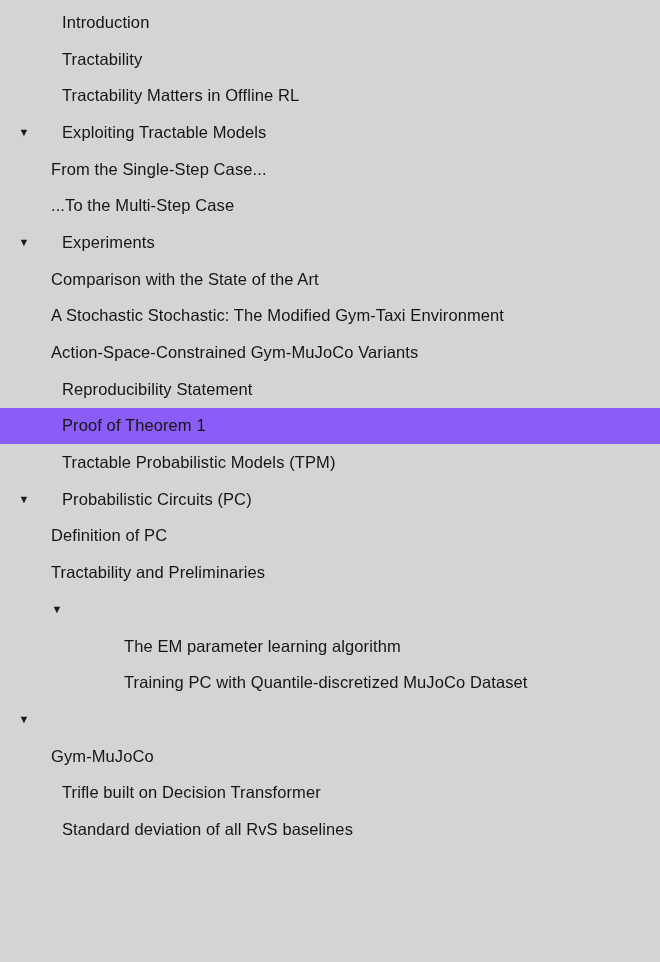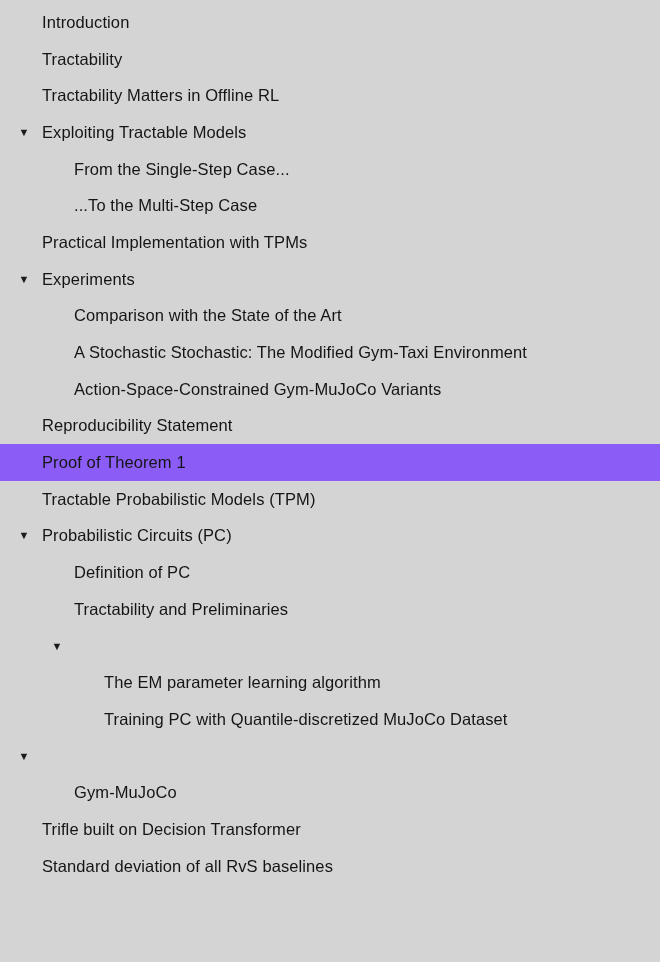--- a/index.html
+++ b/index.html
@@ -20,20 +20,21 @@
     box-sizing: border-box;
     padding-top: 4px;
     background: #d4d4d4;
   }
   .row {
     position: relative;
     height: 36.7px;
     display: flex;
     align-items: center;
     box-sizing: border-box;
+    padding-left: 20px;
   }
   .row.selected {
     background: #8b5cf6;
   }
   .twisty {
     position: absolute;
     width: 20px;
     text-align: center;
     font-size: 11px;
     color: #1b1b1b;
@@ -42,21 +43,21 @@
   }
   .label {
     font-size: 16.5px;
     color: #151515;
     white-space: nowrap;
     letter-spacing: 0.1px;
   }
   
   .lvl0 .label { margin-left: 42px; }
   .lvl0 .twisty { left: 14px; }
-  .lvl1 .label { margin-left: 74px; }
+  .lvl1 .label { margin-left: 31px; }
   .lvl1 .twisty { left: 47px; }
   .lvl2 .label { margin-left: 104px; }
   .lvl2 .twisty { left: 77px; }
 </style>
 </head>
 <body>
 
 <div id="outline">
     <div class="row lvl0">
       <span class="twisty"></span>
@@ -74,24 +75,20 @@
       <span class="twisty">▼</span>
       <span class="label">Exploiting Tractable Models</span>
     </div>
     <div class="row lvl1">
       <span class="twisty"></span>
       <span class="label">From the Single-Step Case...</span>
     </div>
     <div class="row lvl1">
       <span class="twisty"></span>
       <span class="label">...To the Multi-Step Case</span>
-    </div>
-    <div class="row lvl0">
-      <span class="twisty"></span>
-      <span class="label">Practical Implementation with TPMs</span>
     </div>
     <div class="row lvl0">
       <span class="twisty">▼</span>
       <span class="label">Experiments</span>
     </div>
     <div class="row lvl1">
       <span class="twisty"></span>
       <span class="label">Comparison with the State of the Art</span>
     </div>
     <div class="row lvl1">

